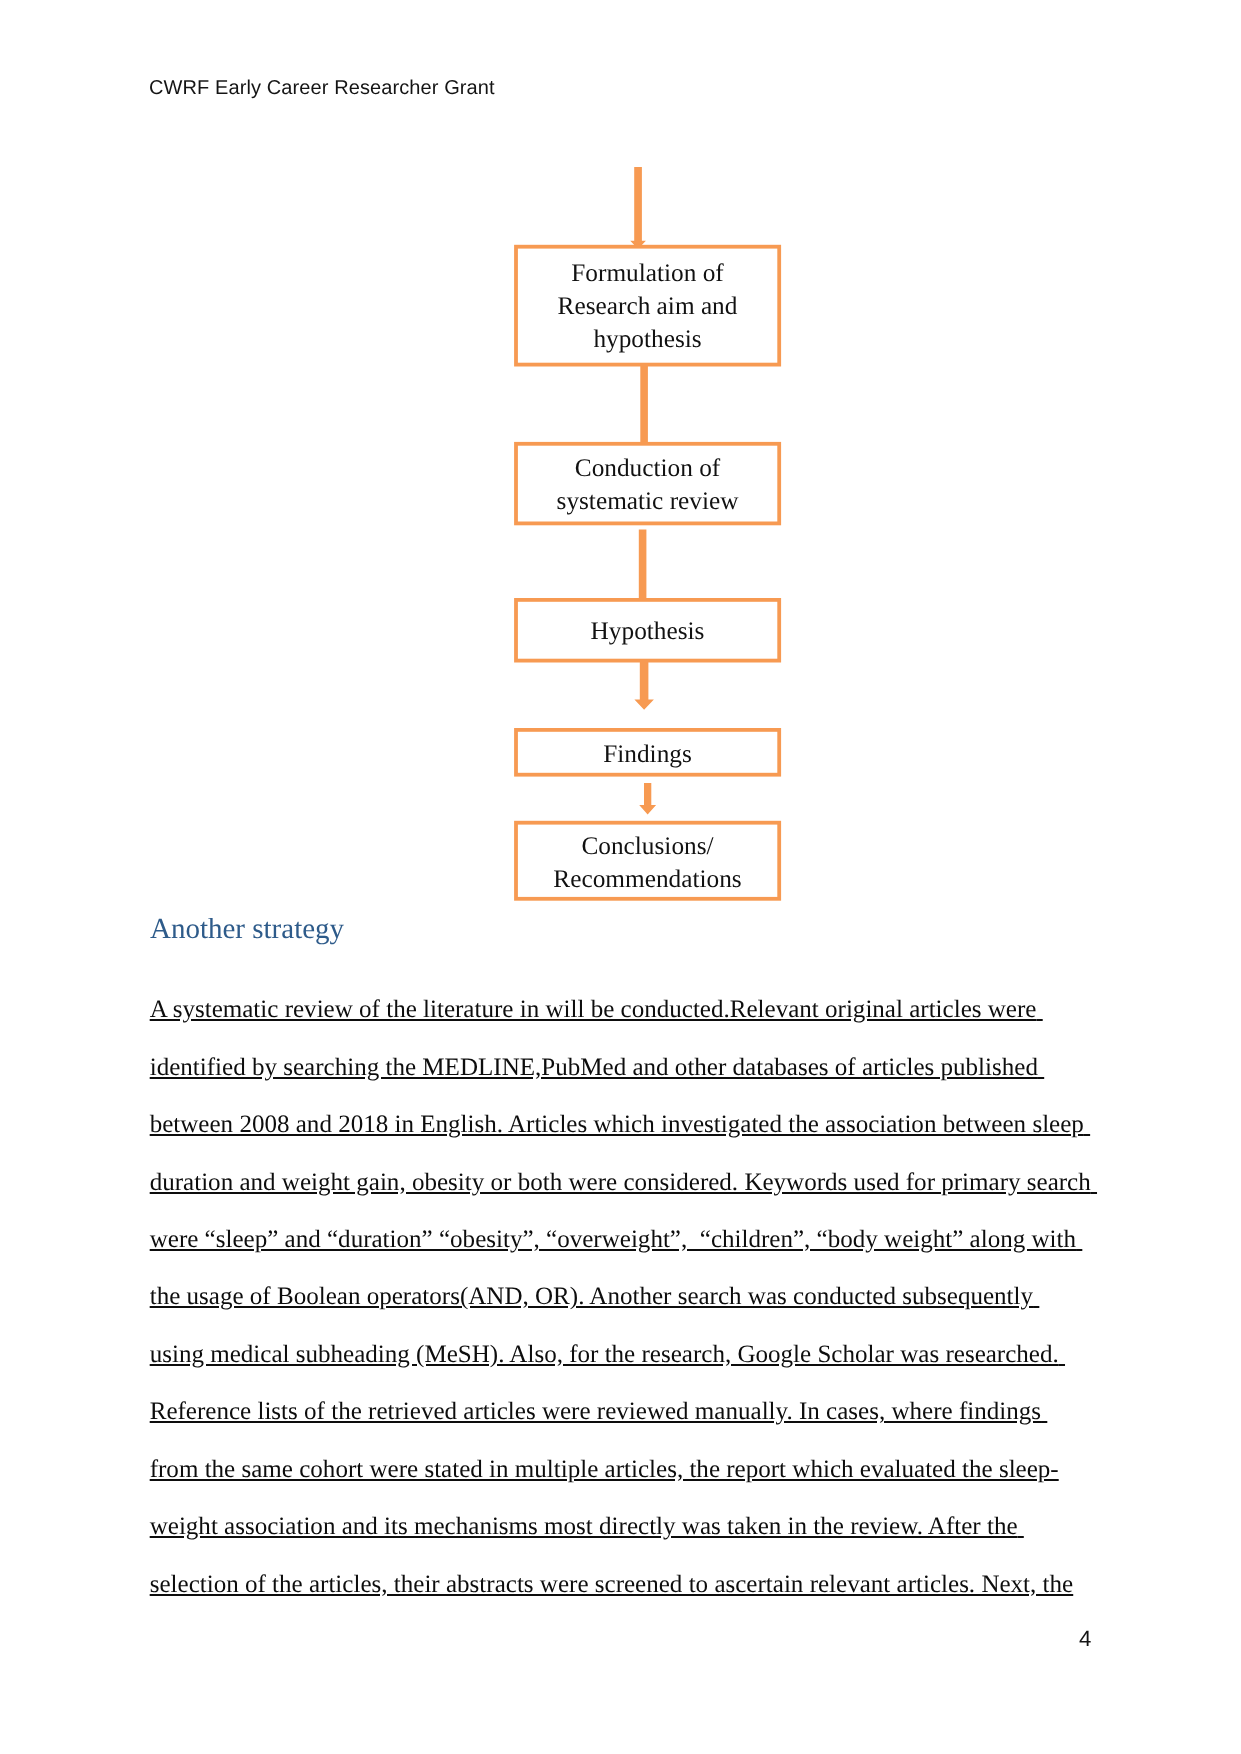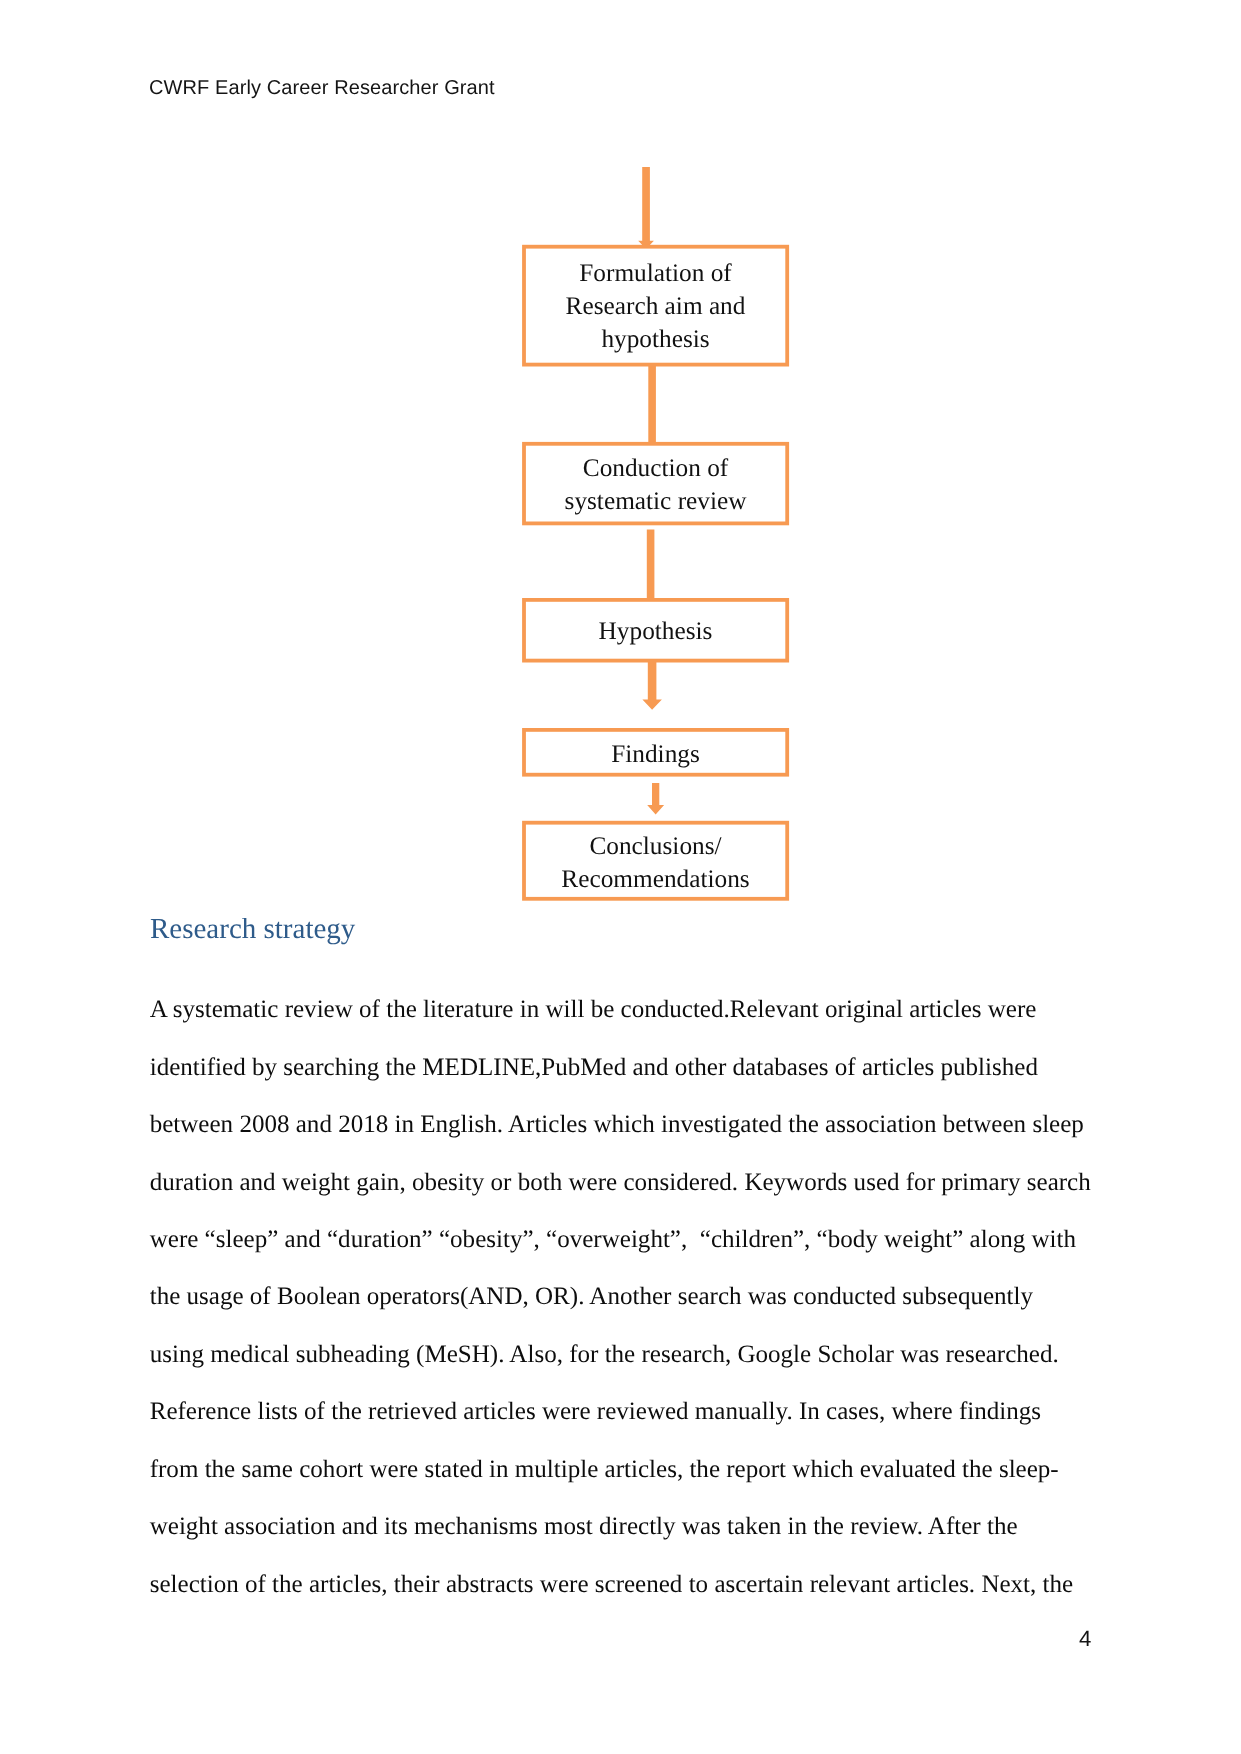--- a/index.html
+++ b/index.html
@@ -1,23 +1,23 @@
 <!DOCTYPE html>
 <html><head>
 <meta charset="utf-8">
 <title>CWRF Early Career Researcher Grant</title>
 <style>
   html,body{margin:0;padding:0;background:#fff;}
   body{width:1241px;height:1754px;font-family:"Liberation Serif",serif;-webkit-font-smoothing:antialiased;text-rendering:geometricPrecision;}
   .page{position:relative;width:1241px;height:1754px;overflow:hidden;background:#fff;filter:opacity(100%);border-radius:11px;}
   .hdr{position:absolute;left:149px;top:76.8px;font-family:"Liberation Sans",sans-serif;font-size:20px;color:#141414;letter-spacing:0.1px;white-space:nowrap;}
-  .flowwrap{position:absolute;left:0;top:0;width:997px;height:920px;padding-left:8px;}
+  .flowwrap{position:absolute;left:0;top:0;width:997px;height:920px;}
   .nodetext{font-family:"Liberation Serif",serif;font-size:25.3px;}
   .h2{position:absolute;left:150px;top:913px;font-size:29px;white-space:nowrap;}
-  .btext{position:absolute;left:149.7px;top:981.2px;width:942.5px;font-size:25.05px;line-height:57.45px;color:#0d0d0d;text-align:left;white-space:pre-wrap;}
+  .btext{position:absolute;left:149.7px;top:981.2px;width:942.5px;font-size:25.05px;line-height:57.45px;color:#0d0d0d;text-align:left;white-space:pre-wrap;text-decoration:underline;}
   .pnum{position:absolute;left:1079px;top:1626px;font-family:"Liberation Sans",sans-serif;font-size:22.2px;color:#141414;}
 </style>
 </head>
 <body>
 
 <div class="page">
 
   <div class="hdr">CWRF Early Career Researcher Grant</div>
 
   <div class="flowwrap">
@@ -57,19 +57,19 @@
         </g>
         <g>
           <rect x="516.0" y="822.7" width="263.2" height="76.1" stroke-width="3.8" stroke="#F79A52" fill="#FFFFFF"></rect>
           <text class="nodetext" x="647.5" y="853.7" text-anchor="middle" fill="#111111">Conclusions/</text>
           <text class="nodetext" x="647.5" y="887.3" text-anchor="middle" fill="#111111">Recommendations</text>
         </g>
       </g>
     </svg>
   </div>
 
-  <div class="h2" style="color: rgb(46, 91, 138);">Research strategy</div>
+  <div class="h2" style="color: rgb(46, 91, 138);">Another strategy</div>
 
   <div class="btext">A systematic review of the literature in will be conducted.Relevant original articles were identified by searching the MEDLINE,PubMed and other databases of articles published between 2008 and 2018 in English. Articles which investigated the association between sleep duration and weight gain, obesity or both were considered. Keywords used for primary search were “sleep” and “duration” “obesity”, “overweight”,  “children”, “body weight” along with the usage of Boolean operators(AND, OR). Another search was conducted subsequently using medical subheading (MeSH). Also, for the research, Google Scholar was researched. Reference lists of the retrieved articles were reviewed manually. In cases, where findings from the same cohort were stated in multiple articles, the report which evaluated the sleep-weight association and its mechanisms most directly was taken in the review. After the selection of the articles, their abstracts were screened to ascertain relevant articles. Next, the</div>
 
   <div class="pnum">4</div>
 
 </div>
 
 </body></html>

